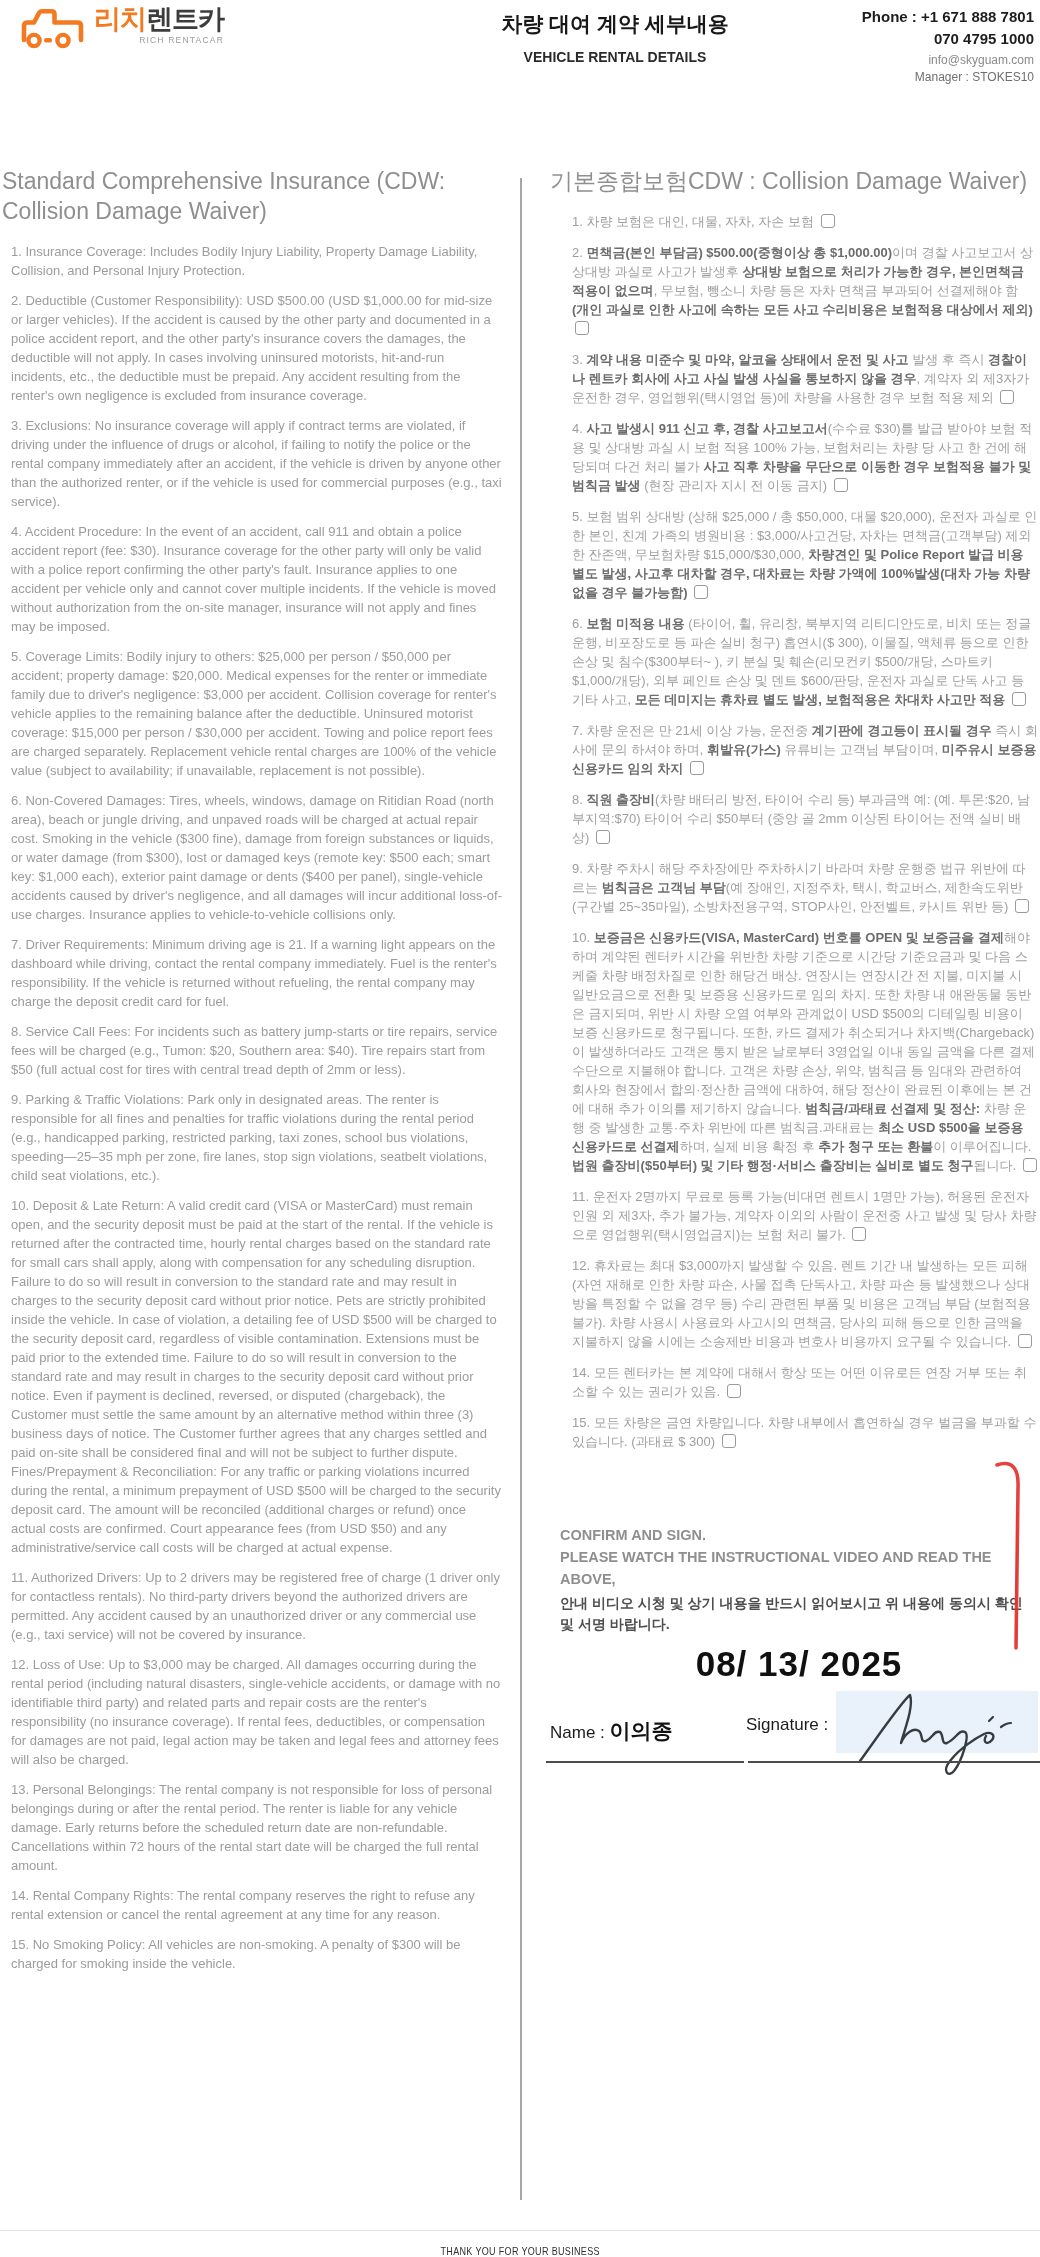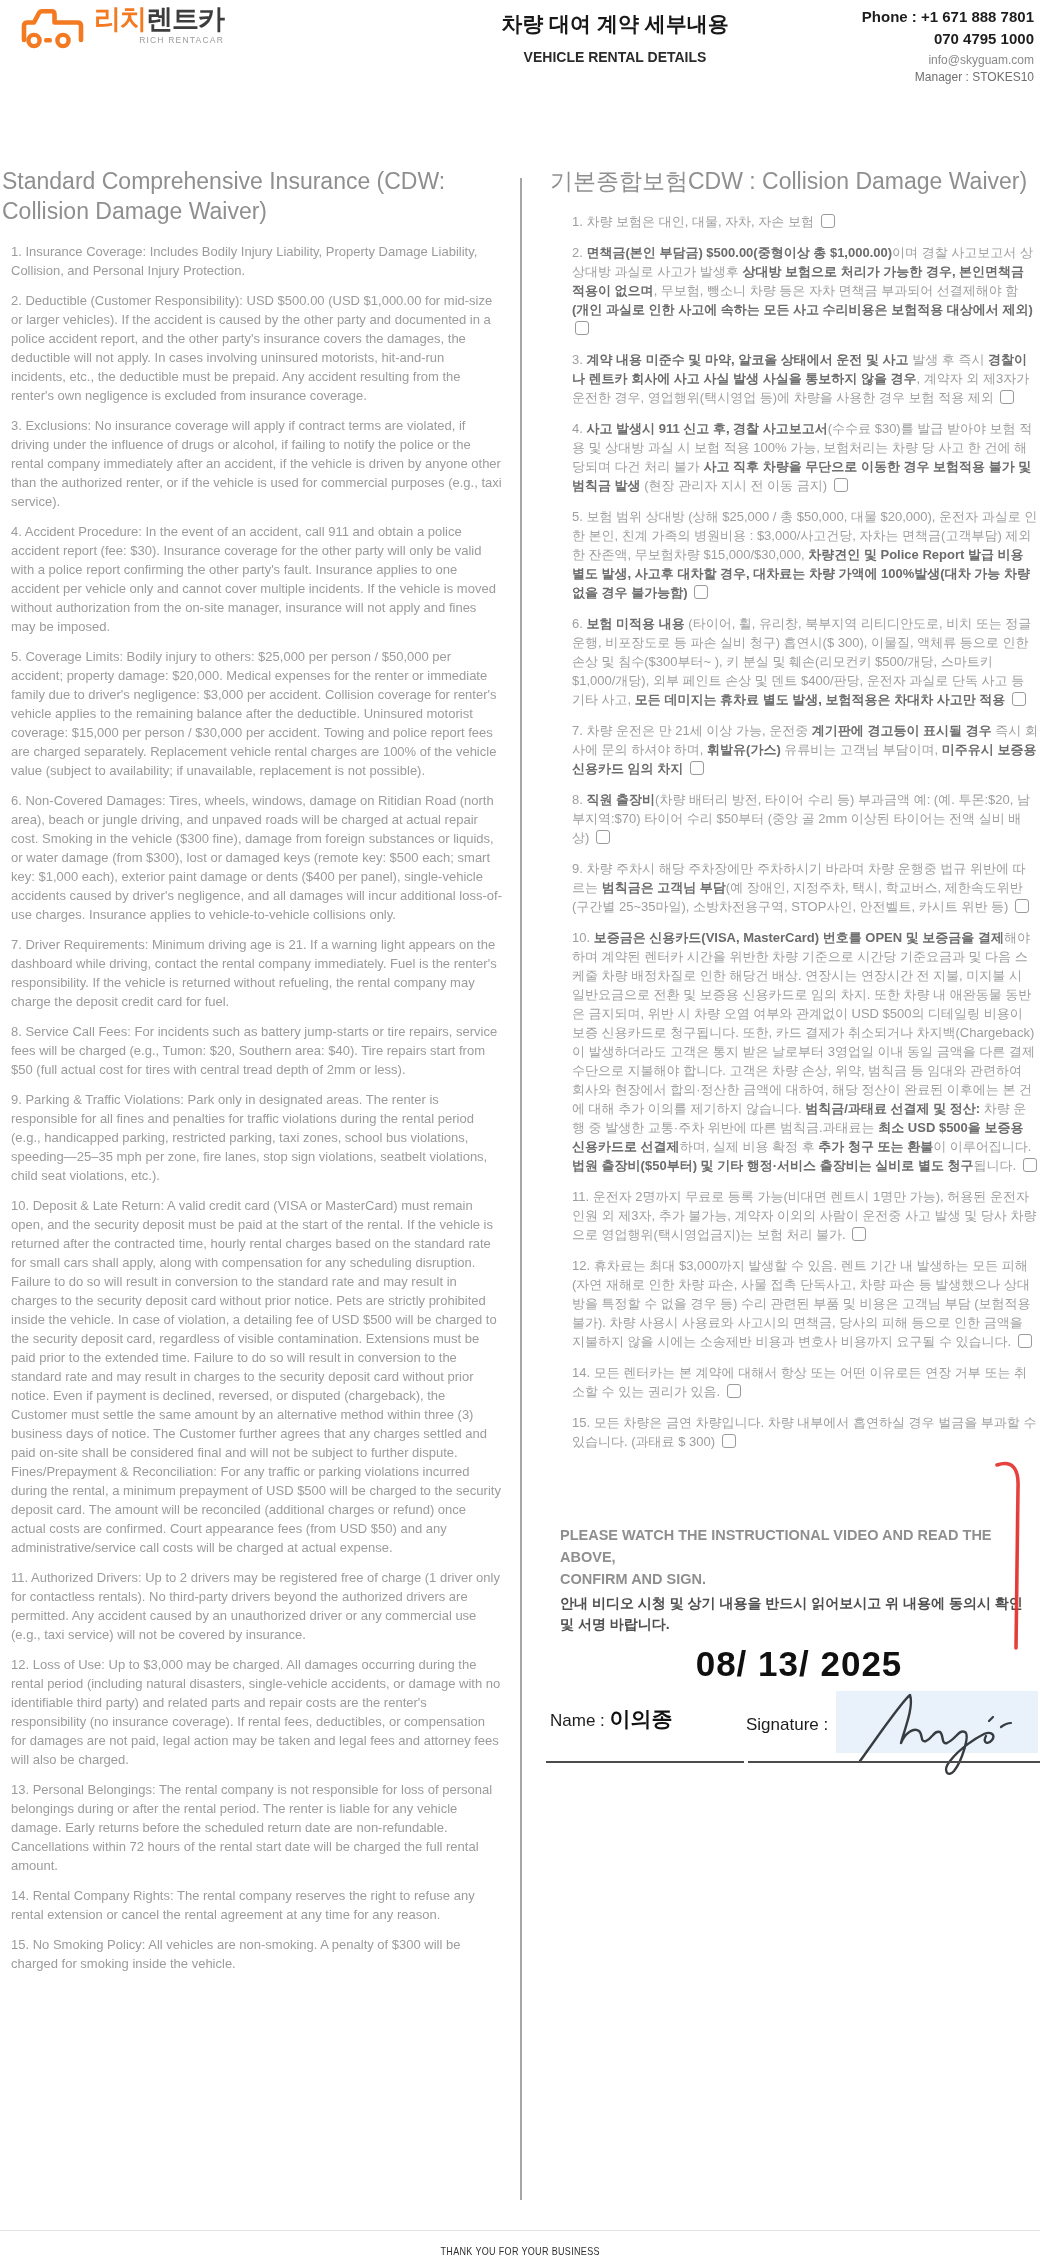--- a/index.html
+++ b/index.html
@@ -32,21 +32,21 @@
   .kitem{font-size:13px;line-height:19px;color:#9e9e9e;margin:0 0 12px 12px;}
   .kitem .b{font-weight:700;color:#6c6c6c;}
   .cb{display:inline-block;width:12px;height:12px;border:1.5px solid #9a9a9a;border-radius:3px;
       vertical-align:-2px;margin-left:3px;background:#fff;}
   
   .bottom-block{position:absolute;left:560px;top:1524px;width:478px;}
   .notice-en{font-size:14.5px;line-height:22px;font-weight:700;color:#8f8f8f;}
   .notice-ko{font-size:14px;line-height:21px;font-weight:700;color:#4e4e4e;margin-top:3px;}
   .date-line{margin-top:9px;text-align:center;font-size:35px;font-weight:700;color:#101010;letter-spacing:1px;}
   .sig-row{position:relative;margin-top:13px;height:64px;}
-  .name-wrap{position:absolute;left:-10px;top:8px;font-size:17px;color:#1c1c1c;}
+  .name-wrap{position:absolute;left:-10px;top:20px;font-size:17px;color:#1c1c1c;}
   .name-wrap .nv{font-size:21px;font-weight:700;color:#111;}
   .sig-label{position:absolute;left:186px;top:18px;font-size:17px;color:#1c1c1c;}
   .sig-bg{position:absolute;left:276px;top:-6px;width:202px;height:62px;background:#e9f1fa;}
   .sig-svg{position:absolute;left:250px;top:-14px;width:240px;height:104px;pointer-events:none;}
   .sigline{position:absolute;top:64px;height:0;border-top:2px solid #4c4c4c;}
   .sigline.s1{left:-14px;width:198px;}
   .sigline.s2{left:188px;width:292px;}
   .red-mark{position:absolute;left:985px;top:1452px;width:46px;height:206px;pointer-events:none;}
   
   .footer{position:absolute;left:0;top:2230px;width:1040px;border-top:1px solid #e3e3e3;}
@@ -108,35 +108,35 @@
 </div>
 
 <div class="col-right">
   <h2 class="col-heading">기본종합보험CDW : Collision Damage Waiver)</h2>
   <div>
       <p class="kitem"><span>1. 차량 보험은 대인, 대물, 자차, 자손 보험 </span><span class="cb"></span></p>
       <p class="kitem"><span>2. </span><span class="b">면책금(본인 부담금) $500.00(중형이상 총 $1,000.00)</span><span>이며 경찰 사고보고서 상 상대방 과실로 사고가 발생후 </span><span class="b">상대방 보험으로 처리가 가능한 경우, 본인면책금 적용이 없으며</span><span>, 무보험, 뺑소니 차량 등은 자차 면책금 부과되어 선결제해야 함 </span><span class="b">(개인 과실로 인한 사고에 속하는 모든 사고 수리비용은 보험적용 대상에서 제외)</span><span> </span><span class="cb"></span></p>
       <p class="kitem"><span>3. </span><span class="b">계약 내용 미준수 및 마약, 알코올 상태에서 운전 및 사고</span><span> 발생 후 즉시 </span><span class="b">경찰이나 렌트카 회사에 사고 사실 발생 사실을 통보하지 않을 경우</span><span>, 계약자 외 제3자가 운전한 경우, 영업행위(택시영업 등)에 차량을 사용한 경우 보험 적용 제외 </span><span class="cb"></span></p>
       <p class="kitem"><span>4. </span><span class="b">사고 발생시 911 신고 후, 경찰 사고보고서</span><span>(수수료 $30)를 발급 받아야 보험 적용 및 상대방 과실 시 보험 적용 100% 가능, 보험처리는 차량 당 사고 한 건에 해당되며 다건 처리 불가 </span><span class="b">사고 직후 차량을 무단으로 이동한 경우 보험적용 불가 및 범칙금 발생</span><span> (현장 관리자 지시 전 이동 금지) </span><span class="cb"></span></p>
       <p class="kitem"><span>5. 보험 범위 상대방 (상해 $25,000 / 총 $50,000, 대물 $20,000), 운전자 과실로 인한 본인, 친계 가족의 병원비용 : $3,000/사고건당, 자차는 면책금(고객부담) 제외한 잔존액, 무보험차량 $15,000/$30,000, </span><span class="b">차량견인 및 Police Report 발급 비용 별도 발생, 사고후 대차할 경우, 대차료는 차량 가액에 100%발생(대차 가능 차량 없을 경우 불가능함)</span><span> </span><span class="cb"></span></p>
-      <p class="kitem"><span>6. </span><span class="b">보험 미적용 내용</span><span> (타이어, 휠, 유리창, 북부지역 리티디안도로, 비치 또는 정글 운행, 비포장도로 등 파손 실비 청구) 흡연시($ 300), 이물질, 액체류 등으로 인한 손상 및 침수($300부터~ ), 키 분실 및 훼손(리모컨키 $500/개당, 스마트키 $1,000/개당), 외부 페인트 손상 및 덴트 $400/판당, 운전자 과실로 단독 사고 등 기타 사고, </span><span class="b">모든 데미지는 휴차료 별도 발생, 보험적용은 차대차 사고만 적용</span><span> </span><span class="cb"></span></p>
+      <p class="kitem"><span>6. </span><span class="b">보험 미적용 내용</span><span> (타이어, 휠, 유리창, 북부지역 리티디안도로, 비치 또는 정글 운행, 비포장도로 등 파손 실비 청구) 흡연시($ 300), 이물질, 액체류 등으로 인한 손상 및 침수($300부터~ ), 키 분실 및 훼손(리모컨키 $500/개당, 스마트키 $1,000/개당), 외부 페인트 손상 및 덴트 $600/판당, 운전자 과실로 단독 사고 등 기타 사고, </span><span class="b">모든 데미지는 휴차료 별도 발생, 보험적용은 차대차 사고만 적용</span><span> </span><span class="cb"></span></p>
       <p class="kitem"><span>7. 차량 운전은 만 21세 이상 가능, 운전중 </span><span class="b">계기판에 경고등이 표시될 경우</span><span> 즉시 회사에 문의 하셔야 하며, </span><span class="b">휘발유(가스)</span><span> 유류비는 고객님 부담이며, </span><span class="b">미주유시 보증용 신용카드 임의 차지</span><span> </span><span class="cb"></span></p>
       <p class="kitem"><span>8. </span><span class="b">직원 출장비</span><span>(차량 배터리 방전, 타이어 수리 등) 부과금액 예: (예. 투몬:$20, 남부지역:$70) 타이어 수리 $50부터 (중앙 골 2mm 이상된 타이어는 전액 실비 배상) </span><span class="cb"></span></p>
       <p class="kitem"><span>9. 차량 주차시 해당 주차장에만 주차하시기 바라며 차량 운행중 법규 위반에 따르는 </span><span class="b">범칙금은 고객님 부담</span><span>(예 장애인, 지정주차, 택시, 학교버스, 제한속도위반 (구간별 25~35마일), 소방차전용구역, STOP사인, 안전벨트, 카시트 위반 등) </span><span class="cb"></span></p>
       <p class="kitem"><span>10. </span><span class="b">보증금은 신용카드(VISA, MasterCard) 번호를 OPEN 및 보증금을 결제</span><span>해야 하며 계약된 렌터카 시간을 위반한 차량 기준으로 시간당 기준요금과 및 다음 스케줄 차량 배정차질로 인한 해당건 배상. 연장시는 연장시간 전 지불, 미지불 시 일반요금으로 전환 및 보증용 신용카드로 임의 차지. 또한 차량 내 애완동물 동반은 금지되며, 위반 시 차량 오염 여부와 관계없이 USD $500의 디테일링 비용이 보증 신용카드로 청구됩니다. 또한, 카드 결제가 취소되거나 차지백(Chargeback)이 발생하더라도 고객은 통지 받은 날로부터 3영업일 이내 동일 금액을 다른 결제수단으로 지불해야 합니다. 고객은 차량 손상, 위약, 범칙금 등 임대와 관련하여 회사와 현장에서 합의·정산한 금액에 대하여, 해당 정산이 완료된 이후에는 본 건에 대해 추가 이의를 제기하지 않습니다. </span><span class="b">범칙금/과태료 선결제 및 정산:</span><span> 차량 운행 중 발생한 교통·주차 위반에 따른 범칙금.과태료는 </span><span class="b">최소 USD $500을 보증용 신용카드로 선결제</span><span>하며, 실제 비용 확정 후 </span><span class="b">추가 청구 또는 환불</span><span>이 이루어집니다. </span><span class="b">법원 출장비($50부터) 및 기타 행정·서비스 출장비는 실비로 별도 청구</span><span>됩니다. </span><span class="cb"></span></p>
       <p class="kitem"><span>11. 운전자 2명까지 무료로 등록 가능(비대면 렌트시 1명만 가능), 허용된 운전자 인원 외 제3자, 추가 불가능, 계약자 이외의 사람이 운전중 사고 발생 및 당사 차량으로 영업행위(택시영업금지)는 보험 처리 불가. </span><span class="cb"></span></p>
       <p class="kitem"><span>12. 휴차료는 최대 $3,000까지 발생할 수 있음. 렌트 기간 내 발생하는 모든 피해 (자연 재해로 인한 차량 파손, 사물 접촉 단독사고, 차량 파손 등 발생했으나 상대방을 특정할 수 없을 경우 등) 수리 관련된 부품 및 비용은 고객님 부담 (보험적용 불가). 차량 사용시 사용료와 사고시의 면책금, 당사의 피해 등으로 인한 금액을 지불하지 않을 시에는 소송제반 비용과 변호사 비용까지 요구될 수 있습니다. </span><span class="cb"></span></p>
       <p class="kitem"><span>14. 모든 렌터카는 본 계약에 대해서 항상 또는 어떤 이유로든 연장 거부 또는 취소할 수 있는 권리가 있음. </span><span class="cb"></span></p>
       <p class="kitem"><span>15. 모든 차량은 금연 차량입니다. 차량 내부에서 흡연하실 경우 벌금을 부과할 수 있습니다. (과태료 $ 300) </span><span class="cb"></span></p>
     </div>
 </div>
 
 <div class="bottom-block">
+  <div class="notice-en">CONFIRM AND SIGN.</div>
   <div class="notice-en">PLEASE WATCH THE INSTRUCTIONAL VIDEO AND READ THE ABOVE,</div>
-  <div class="notice-en">CONFIRM AND SIGN.</div>
   <div class="notice-ko">안내 비디오 시청 및 상기 내용을 반드시 읽어보시고 위 내용에 동의시 확인 및 서명 바랍니다.</div>
 
   <div class="date-line">08/ 13/ 2025</div>
 
   <div class="sig-row">
     <div class="name-wrap">
       <span>Name : </span><span class="nv">이의종</span>
     </div>
     <div class="sig-label">Signature :</div>
     <div class="sig-bg"></div>

